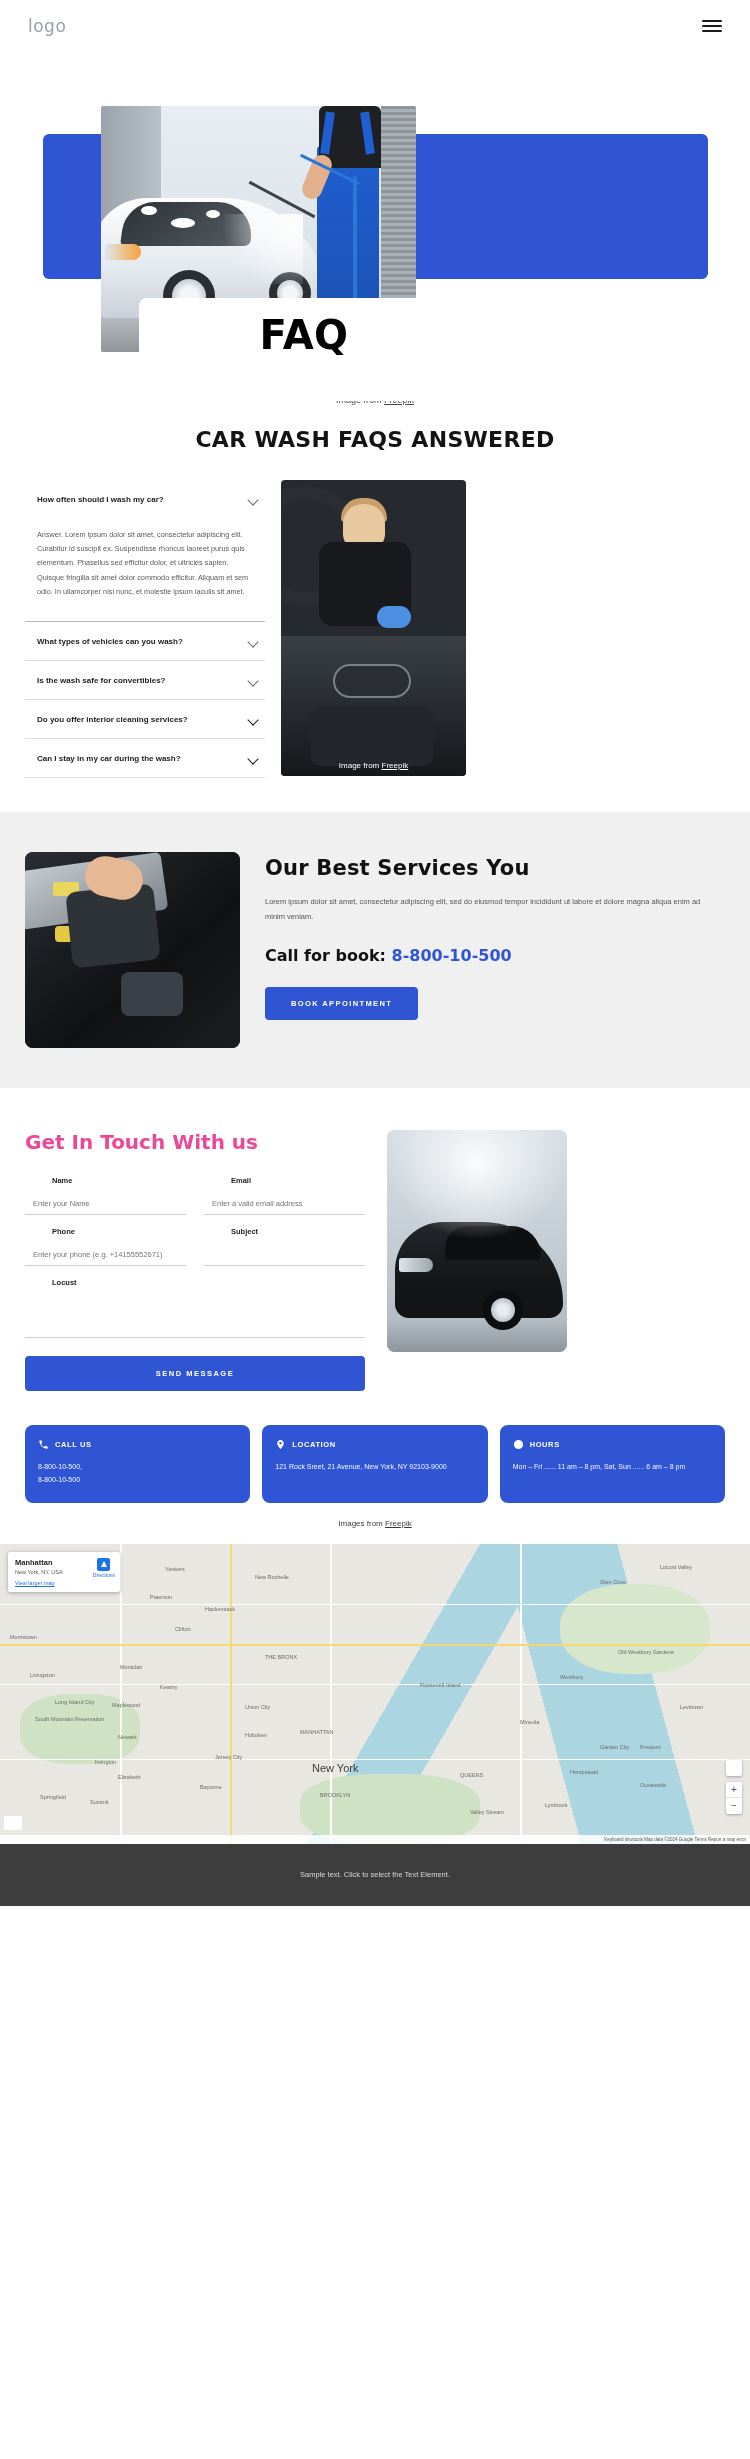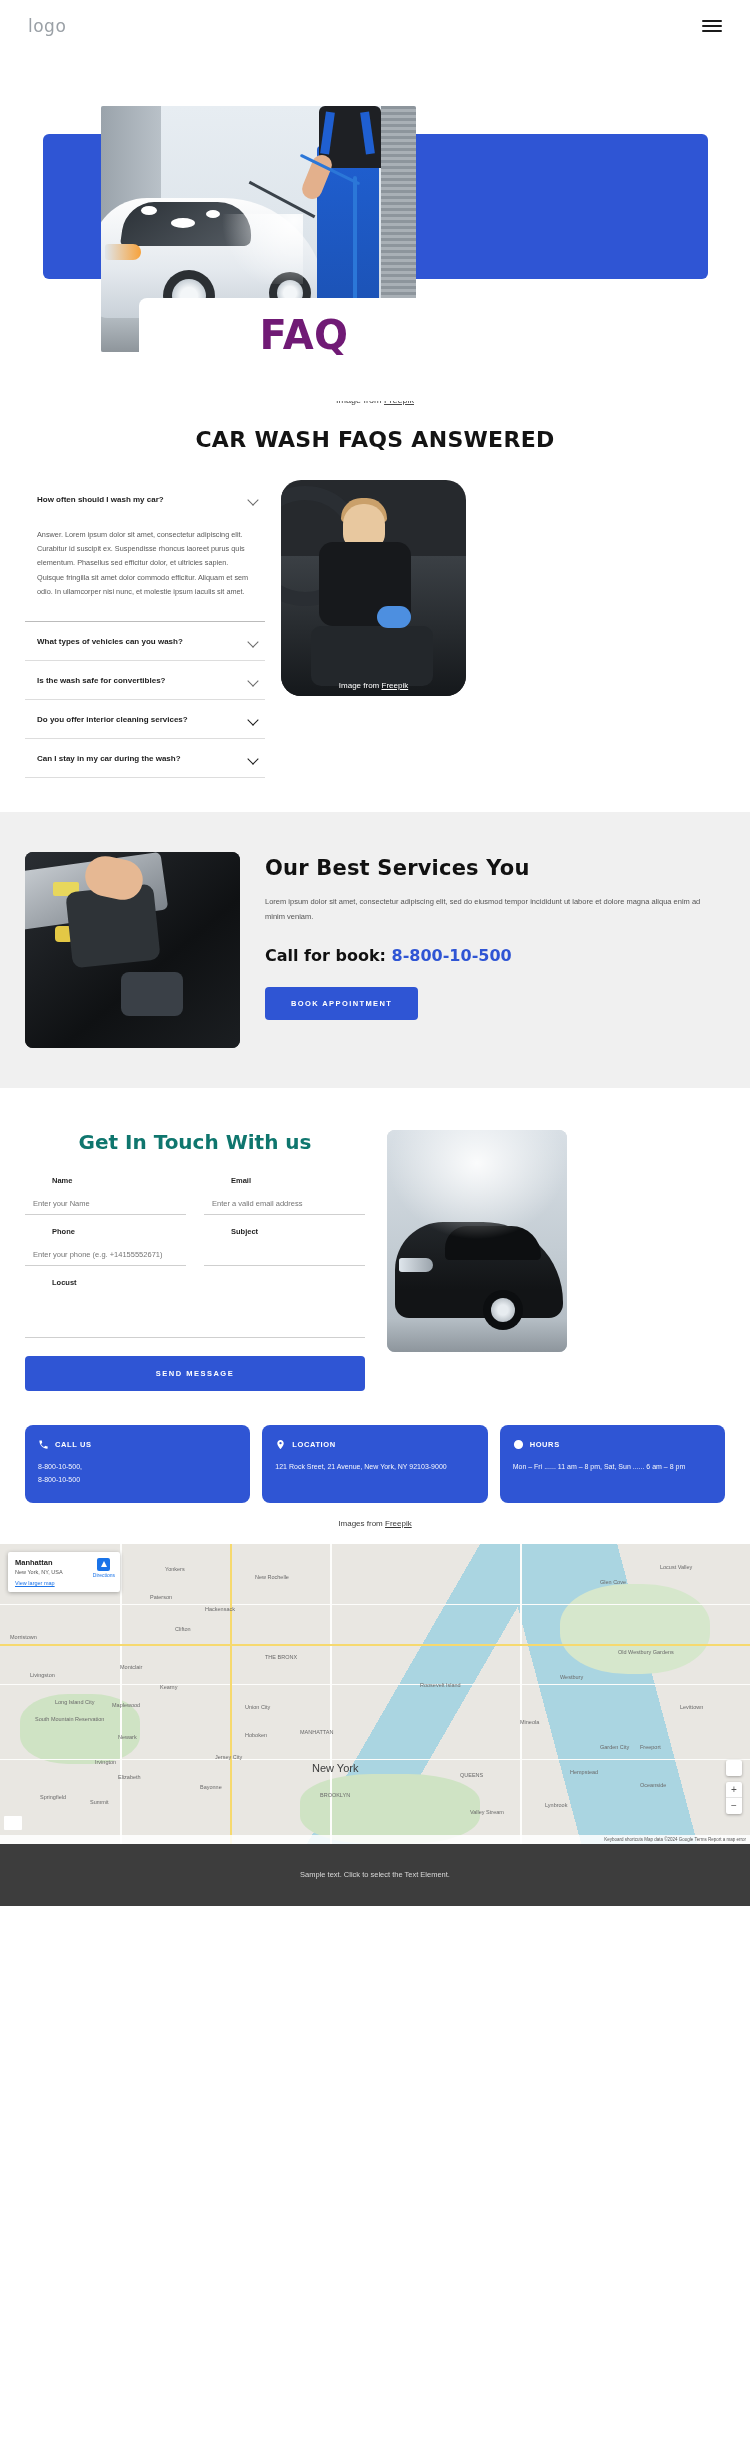--- a/index.html
+++ b/index.html
@@ -93,21 +93,21 @@
     z-index: 3;
     display: flex;
     align-items: flex-start;
     justify-content: center;
     padding-top: 14px;
   }
   .faq-title {
     font-size: 40px;
     font-weight: 700;
     letter-spacing: .5px;
-    color: #701a75;
+    color: #000000;
     font-family: "DejaVu Sans", sans-serif;
   }
   .credit {
     position: absolute;
     width: 100%;
     text-align: center;
     top: 343px;
     font-size: 9px;
     color: #4a4a4a;
   }
@@ -145,22 +145,22 @@
     width:7px; height:7px;
     border-right:1.4px solid #6b6b6b; border-bottom:1.4px solid #6b6b6b;
     transform: rotate(45deg);
   }
   .chev.dark::after { border-color:#1c1c1c; border-width:1.6px; }
   .acc-a {
     padding: 10px 14px 22px 12px;
     font-size: 7.3px; line-height: 1.95; color:#5a5a5a;
   }
   .faq-photo {
-    width: 185px; height: 216px;
-    border-radius: 20px; overflow:hidden; position:relative;
+    width: 185px; height: 296px;
+    border-radius: 4px; overflow:hidden; position:relative;
     background:#26292d; flex:none;
   }
   .faq-photo .dash{position:absolute;left:0;bottom:0;width:100%;height:140px;background:linear-gradient(180deg,#3b4045,#15181b);}
   .faq-photo .vent{position:absolute;left:52px;bottom:78px;width:78px;height:34px;border-radius:18px;background:#2b2f34;border:2px solid #7a8188;}
   .faq-photo .console{position:absolute;left:30px;bottom:10px;width:122px;height:60px;border-radius:10px;background:#23272b;}
   .faq-photo .head{position:absolute;left:62px;top:24px;width:42px;height:46px;border-radius:20px 20px 16px 16px;background:#e8c89f;}
   .faq-photo .hair{position:absolute;left:60px;top:18px;width:46px;height:24px;border-radius:22px 22px 4px 4px;background:#caa06a;}
   .faq-photo .shirt{position:absolute;left:38px;top:62px;width:92px;height:84px;border-radius:14px;background:#17191c;}
   .faq-photo .glove{position:absolute;left:96px;top:126px;width:34px;height:22px;border-radius:11px;background:#4d8fe0;}
   .faq-photo .wheel{position:absolute;left:-36px;top:6px;width:120px;height:120px;border-radius:50%;border:14px solid #2a2e33;}
@@ -200,21 +200,21 @@
     display:inline-block; margin-top: 22px;
     background:#2f55d4; color:#fff; border:none;
     font-size: 7.5px; font-weight: 700; letter-spacing: 1.4px;
     padding: 12px 26px; border-radius:4px; cursor:pointer;
     font-family:"Liberation Sans",sans-serif;
   }
 
   
   .contact { padding: 42px 25px 0; display:flex; gap: 22px; align-items:flex-start; }
   .contact-left { width: 340px; }
-  .contact-h2 { font-size: 20px; font-weight:700; color:#0f766e; font-family:"DejaVu Sans",sans-serif;text-align:center; }
+  .contact-h2 { font-size: 20px; font-weight:700; color:#ec4899; font-family:"DejaVu Sans",sans-serif; }
   .form { margin-top: 22px; }
   .row { display:flex; gap: 18px; }
   .field { flex:1; margin-bottom: 12px; }
   .field label { display:block; font-size: 7.5px; font-weight:700; color:#1f1f1f; margin-bottom: 7px; padding-left: 27px;}
   .field input {
     width:100%; border:none; border-bottom:1px solid #cfcfcf;
     font-size:7.5px; color:#9b9b9b; padding: 4px 0 6px 8px; outline:none;
     font-family:"Liberation Sans",sans-serif; background:transparent;
   }
   .field textarea {

